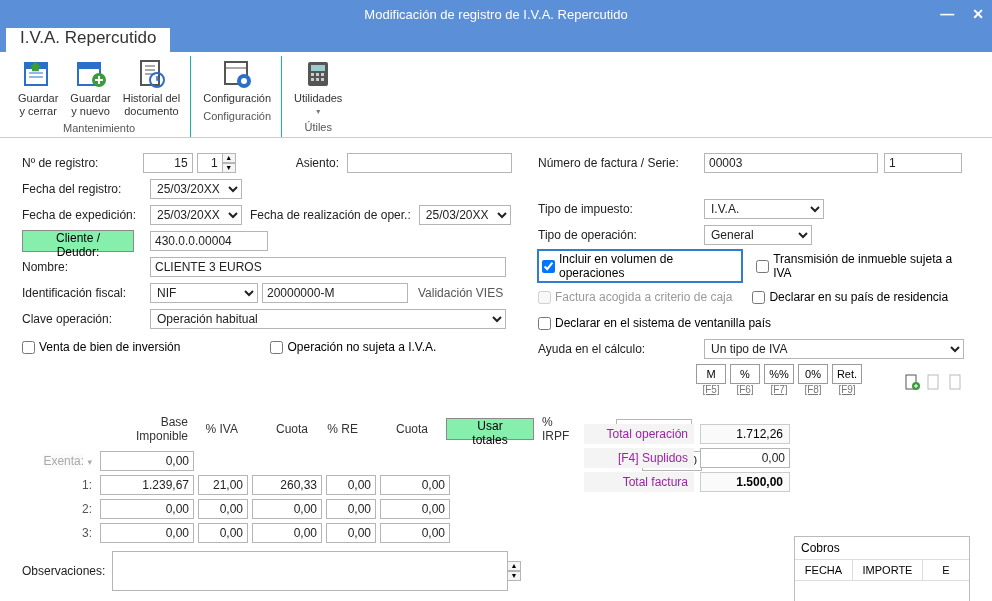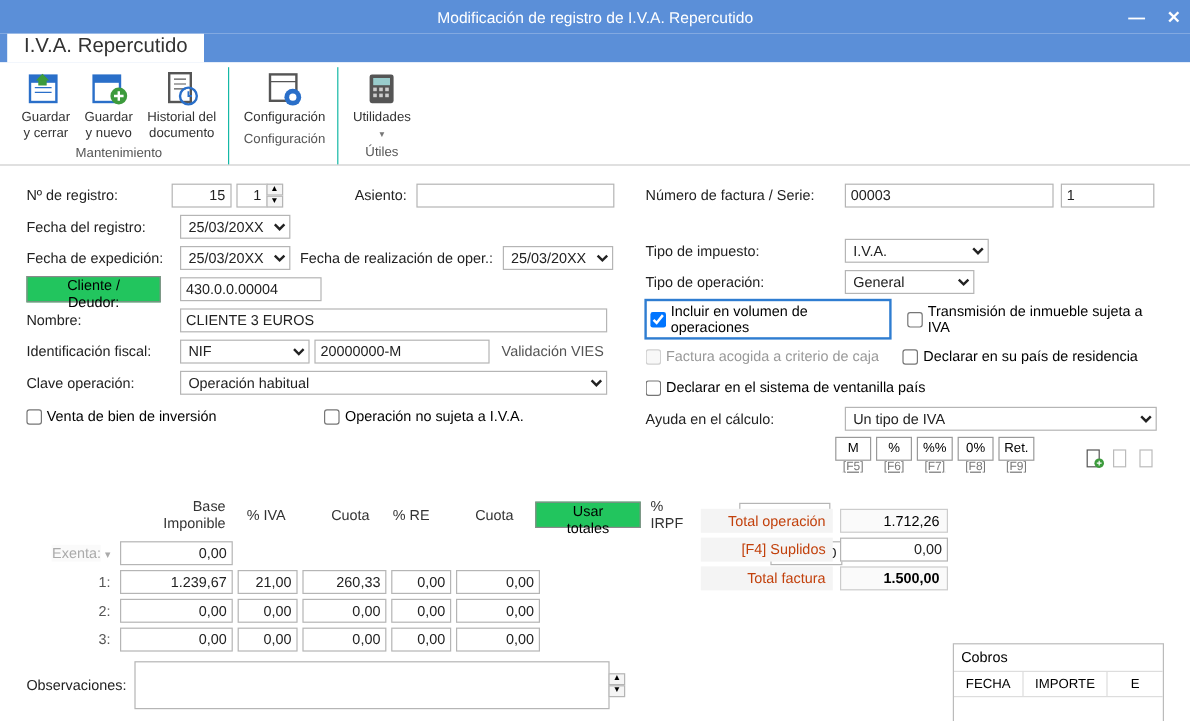--- a/index.html
+++ b/index.html
@@ -18,38 +18,38 @@
 .rbtn svg{width:32px;height:32px}
 .rbtn span{text-align:center;line-height:1.15;font-size:11px;color:#333}
 .rgroup-title{font-size:11px;color:#555;padding:3px 0;text-align:center;width:100%}
 .form{padding:14px 22px;position:relative}
 .row{display:flex;align-items:center;margin-bottom:4px;min-height:22px}
 .lbl{width:128px;color:#222}
 .lbl2{color:#222;margin-right:8px}
 input[type=text],select{border:1px solid #b5b5b5;height:20px;padding:1px 4px;font-size:12px;color:#222;background:#fff}
 select{padding:0 2px}
 .num{text-align:right}
-.btn{border:1px solid #8a8a8a;background:#22c55e;height:22px;padding:0 12px;cursor:pointer;font-size:12px}
+.btn{border:1px solid #8a8a8a;background:#86efac;height:22px;padding:0 12px;cursor:pointer;font-size:12px}
 .chk{display:flex;align-items:center;gap:4px;cursor:pointer}
 .chk input{width:13px;height:13px}
 .link{color:#555;cursor:pointer;font-size:12px}
 .cols{display:flex;gap:26px}
 .colL{width:490px}
 .colR{flex:1}
 .table{margin-top:16px}
 .th{text-align:right;padding:4px 6px;color:#333;font-size:12px}
 .trow{display:flex;align-items:center;margin-top:4px}
 .rlabel{width:78px;text-align:right;padding-right:8px;color:#555;font-size:12px}
 .cell{margin-right:4px}
 .disabled{color:#aaa;background:#fafafa}
 .helpbtns{display:flex;gap:4px;margin-top:4px}
 .hb{border:1px solid #9a9a9a;width:30px;height:20px;display:flex;align-items:center;justify-content:center;font-size:11px;cursor:pointer;background:#fff}
 .hbkey{font-size:10px;color:#777;text-decoration:underline;text-align:center;width:30px;margin-right:4px}
 .totrow{display:flex;justify-content:flex-end;align-items:center;margin-top:4px;gap:6px}
-.totlbl{width:110px;text-align:right;background:#f4f4f4;padding:3px 6px;color:#c2410c}
+.totlbl{width:110px;text-align:right;background:#f4f4f4;padding:3px 6px;color:#a21caf}
 .totval{width:90px;border:1px solid #ccc;text-align:right;padding:2px 6px;height:20px;background:#fafafa}
 .cobros{border:1px solid #bbb;position:absolute;right:22px;top:398px;width:176px;height:190px}
 .cobros-head{display:flex;align-items:center;justify-content:space-between;padding:4px 6px;border-bottom:1px solid #ddd}
 .cobros-icons{display:flex;gap:6px}
 .cobros-icons svg{width:16px;height:16px;cursor:pointer}
 .cobros-cols{display:flex;border-bottom:1px solid #ddd}
 .cobros-cols div{padding:4px 4px;font-size:11px;border-right:1px solid #ddd;text-align:center}
 .highlight{outline:2px solid #2f7dd1;outline-offset:-1px}
 textarea{border:1px solid #b5b5b5;font-size:12px;padding:2px;resize:none}
 .spin{display:inline-flex;flex-direction:column;margin-left:-1px}

